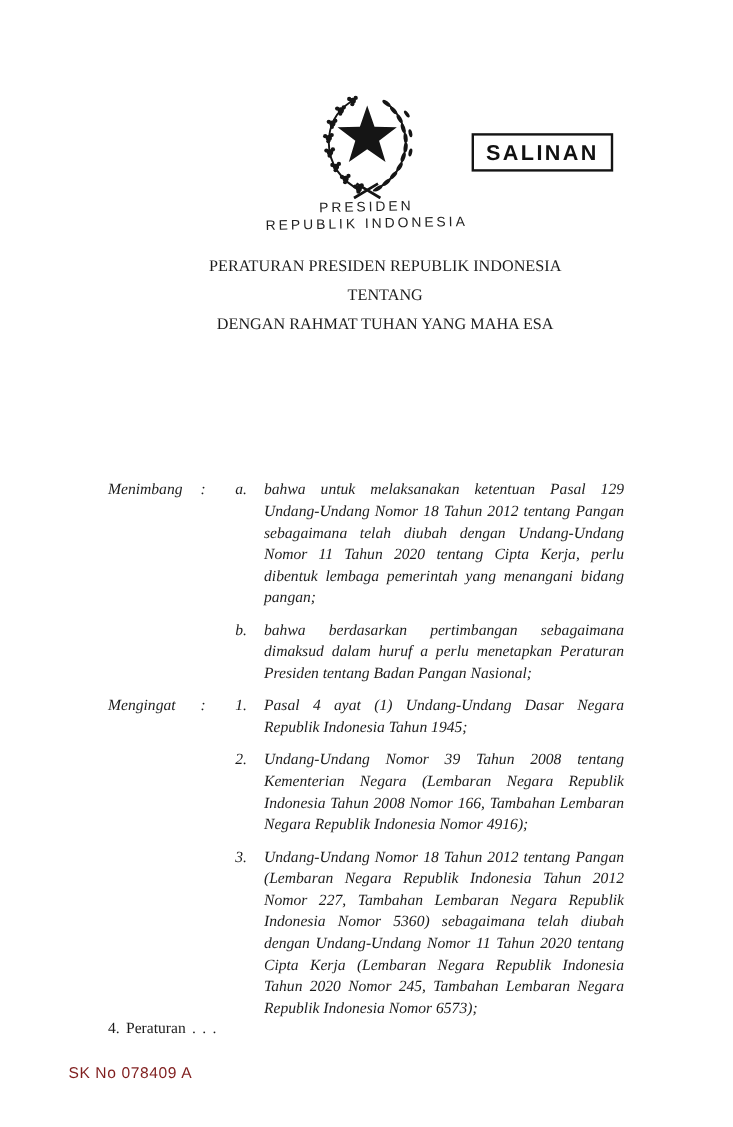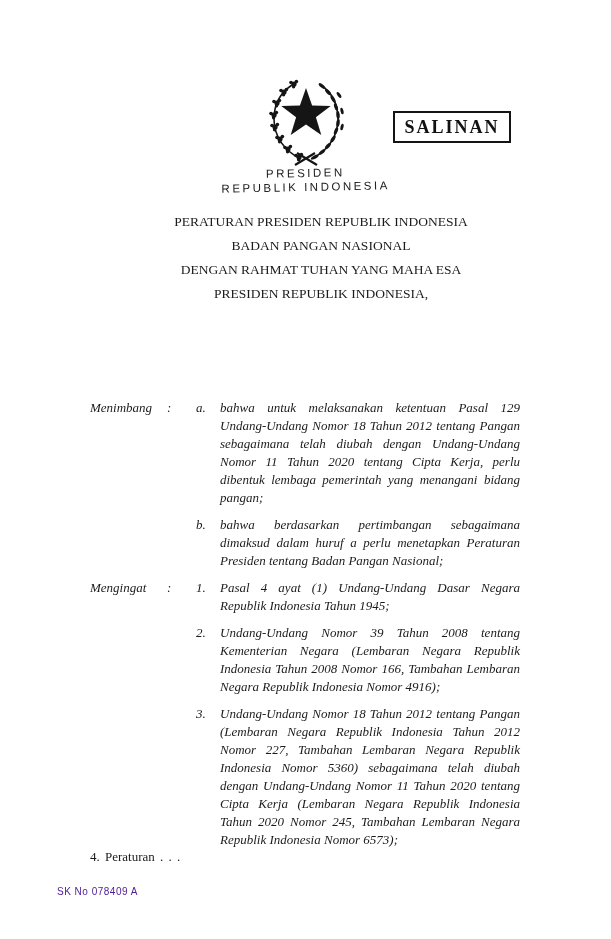--- a/index.html
+++ b/index.html
@@ -22,21 +22,21 @@
     font-size:11.5px;line-height:14px;
     letter-spacing:2.5px;color:#222;
     transform:rotate(-1.2deg);
   }
   .stamp-box{
     position:absolute;left:393px;top:111px;
     width:114px;height:28px;
     border:2.5px solid #141414;
     display:flex;align-items:center;justify-content:center;
     font-weight:bold;font-size:18px;letter-spacing:2px;
-    font-family:Liberation Serif, serif;color:#111;
+    font-family:Liberation Sans, sans-serif;color:#111;
   }
   .title-block{
     position:absolute;top:210px;left:0;width:100%;
     text-align:center;font-size:13.5px;line-height:24px;
     color:#1b1b1b;
   }
   .title-line{white-space:nowrap;padding-left:31px;}
   .nomor-line{word-spacing:9px;}
   .invocation{}
   .body-block{
@@ -49,21 +49,21 @@
   .item{display:grid;grid-template-columns:24px 300px;margin-bottom:9px;}
   .item-text{text-align:justify;}
   .catchword{
     position:absolute;top:849px;left:90px;width:430px;
     font-size:13px;color:#1b1b1b;
     word-spacing:2px;
   }
   .footer-code{
     position:absolute;left:57px;top:886px;
     font-family:"Liberation Sans", sans-serif;
-    font-size:10px;letter-spacing:0.5px;color:#4c1d95;
+    font-size:13px;letter-spacing:0.5px;color:#7f1d1d;
   }
   svg .ink{fill:#151515;}
 </style>
 </head>
 <body>
 
 <div class="emblem-wrap">
   <svg width="104" height="92" viewBox="0 0 104 92" aria-hidden="true">
 
     <path d="M47,85 C30,77 20,62 20,45 C20,31 26,19 38,11" fill="none" stroke="#151515" stroke-width="1.6"></path>
@@ -147,23 +147,22 @@
   <span>SALINAN</span>
 </div>
 
 <div class="letterhead">
   <div>PRESIDEN</div>
   <div>REPUBLIK INDONESIA</div>
 </div>
 
 <div class="title-block">
   <div class="title-line">PERATURAN PRESIDEN REPUBLIK INDONESIA</div>
-  <div class="title-line">BADAN PANGAN NASIONAL</div>
+  <div class="title-line">TENTANG</div>
   <div class="title-line invocation">DENGAN RAHMAT TUHAN YANG MAHA ESA</div>
-  <div class="title-line">PRESIDEN REPUBLIK INDONESIA,</div>
 </div>
 
 <div class="body-block">
 
   <div class="row">
     <div class="row-label">Menimbang</div>
     <div>:</div>
     <div class="items">
       <div class="item">
         <div>a.</div>

